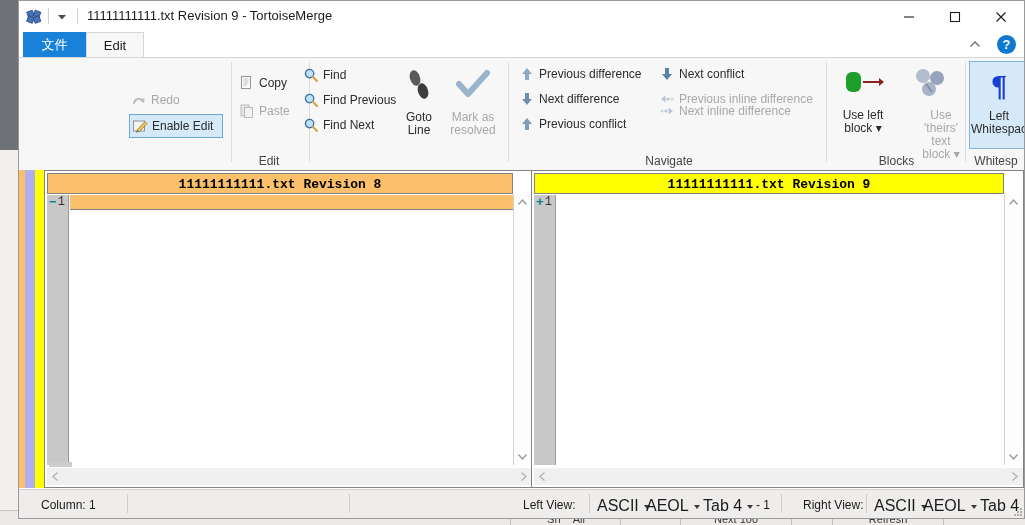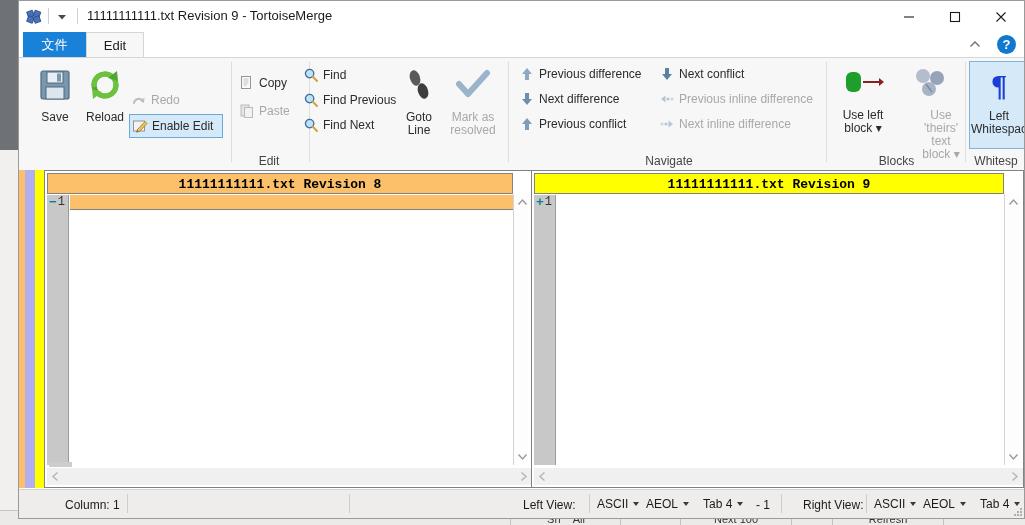--- a/index.html
+++ b/index.html
@@ -80,21 +80,21 @@
   .hscroll{position:absolute;height:17px;background:#f0f0f0;}
   .sb-arrow{position:absolute;width:17px;height:17px;cursor:default;}
   .sb-arrow-h{position:absolute;width:17px;height:17px;cursor:default;}
   .sb-thumb{position:absolute;background:#cdcdcd;cursor:default;}
   
   #statusbar{position:absolute;left:0;top:488px;width:1007px;height:30px;background:#efedeb;
      border-top:1px solid #d4d2d0;}
   .sb-txt{position:absolute;top:8px;font-size:12px;color:#1b1b1b;white-space:nowrap;}
   .sb-div{position:absolute;top:4px;width:1px;height:19px;background:#cfcdcb;}
   .sb-combo{position:absolute;top:7px;height:15px;cursor:default;white-space:nowrap;}
-  .sb-combo .cv{font-size:12px;color:#1b1b1b;}
+  .sb-combo .cv{font-size:16px;color:#1b1b1b;}
   .caret{display:inline-block;width:0;height:0;border-left:3.5px solid transparent;
      border-right:3.5px solid transparent;border-top:4px solid #3a3a3a;vertical-align:middle;
      margin-left:5px;margin-bottom:2px;}
   #grip{position:absolute;right:3px;bottom:3px;width:12px;height:12px;}
 </style>
 </head>
 <body>
 
 <div id="bg-window">
   <div id="bg-left-strip"></div>
@@ -155,43 +155,21 @@
     </div>
     <div id="help-btn">
       <span>?</span>
     </div>
   </div>
 
   <div id="ribbon">
 
     <div class="grp" style="left:0;width:471px;">
 
-      <div class="bigbtn" style="left:10px;">
-        <div class="bigico">
-          <svg width="36" height="36" viewBox="0 0 36 36">
-            <rect x="4" y="4" width="28" height="28" rx="2" fill="#7b97ad" stroke="#4f6b80" stroke-width="1.2"></rect>
-            <rect x="10" y="5" width="16" height="11" fill="#e8eef3" stroke="#4f6b80" stroke-width="1"></rect>
-            <rect x="20" y="6.5" width="4" height="8" fill="#7b97ad"></rect>
-            <rect x="9" y="20" width="18" height="12" fill="#dce6ed" stroke="#4f6b80" stroke-width="1"></rect>
-          </svg>
-        </div>
-        <div class="lbl">Save</div>
-      </div>
-
-      <div class="bigbtn" style="left:60px;">
-        <div class="bigico">
-          <svg width="36" height="36" viewBox="0 0 36 36">
-            <path d="M29 18 a11 11 0 1 1 -4.2 -8.6" fill="none" stroke="#4fa832" stroke-width="5" stroke-linecap="round"></path>
-            <path d="M7 18 a11 11 0 1 1 4.2 8.6" fill="none" stroke="#6cc23f" stroke-width="5" stroke-linecap="round"></path>
-            <path d="M30 4 L31 14 L21 11 Z" fill="#4fa832"></path>
-            <path d="M6 32 L5 22 L15 25 Z" fill="#6cc23f"></path>
-          </svg>
-        </div>
-        <div class="lbl">Reload</div>
-      </div>
+
 
       <div class="smallbtn dis" style="left:110px;top:6px;width:98px;margin-top:44px;">
         <div class="sico">
           <svg width="16" height="16" viewBox="0 0 16 16">
             <path d="M4 9 a5 5 0 0 1 9 2" fill="none" stroke="#bdbdbd" stroke-width="2" stroke-linecap="round"></path>
             <path d="M2.5 5.5 L7 9 L3 11 Z" fill="#bdbdbd"></path>
           </svg>
         </div>
         <div class="slbl">Undo</div>
       </div>
@@ -337,21 +315,21 @@
         <div class="sico">
           <svg width="16" height="16" viewBox="0 0 16 16">
             <path d="M2 8 L6.5 4.5 L6.5 11.5 Z" fill="#b8c6d4"></path>
             <circle cx="9" cy="8" r="1.6" fill="#b8c6d4"></circle>
             <circle cx="13" cy="8" r="1.6" fill="#cdd8e2"></circle>
           </svg>
         </div>
         <div class="slbl">Previous inline difference</div>
       </div>
 
-      <div class="smallbtn dis" style="left:148px;top:55px;width:170px;">
+      <div class="smallbtn dis" style="left:148px;top:42px;width:170px;">
         <div class="sico">
           <svg width="16" height="16" viewBox="0 0 16 16">
             <circle cx="3" cy="8" r="1.6" fill="#cdd8e2"></circle>
             <circle cx="7" cy="8" r="1.6" fill="#b8c6d4"></circle>
             <path d="M14 8 L9.5 4.5 L9.5 11.5 Z" fill="#b8c6d4"></path>
           </svg>
         </div>
         <div class="slbl">Next inline difference</div>
       </div>
 
@@ -490,21 +468,21 @@
         <div class="sb-arrow-h" style="right:0;top:0;">
           <svg width="17" height="17" viewBox="0 0 17 17">
               <path d="M6.5 4.5 L11 8.5 L6.5 12.5" fill="none" stroke="#b4b4b4" stroke-width="1.4"></path>
             </svg>
         </div>
       </div>
     </div>
   </div>
 
   <div id="statusbar">
-    <div class="sb-txt" style="left:22px;margin-left:24px;">Column: 1</div>
+    <div class="sb-txt" style="left:22px;">Column: 1</div>
     <div class="sb-div" style="left:108px;"></div>
     <div class="sb-div" style="left:330px;"></div>
 
     <div class="sb-txt" style="left:504px;">Left View:</div>
     <div class="sb-div" style="left:570px;"></div>
     <div class="sb-combo" style="left:578px;">
       <span class="cv">ASCII</span><span class="caret"></span>
     </div>
     <div class="sb-combo" style="left:627px;">
       <span class="cv">AEOL</span><span class="caret"></span>

